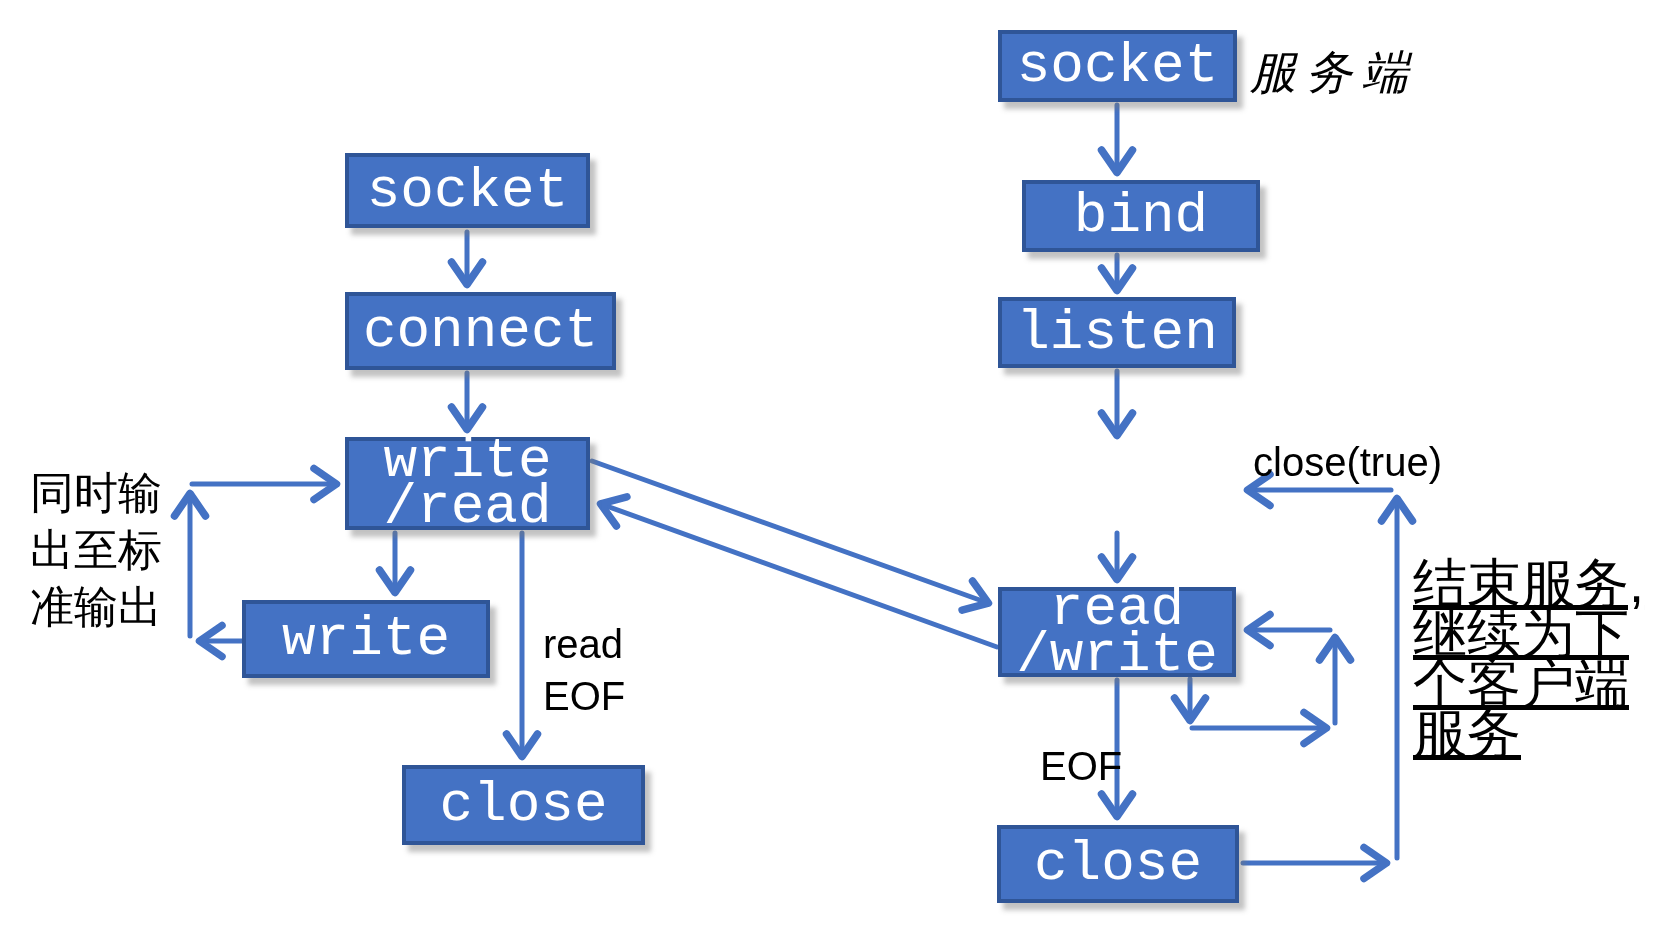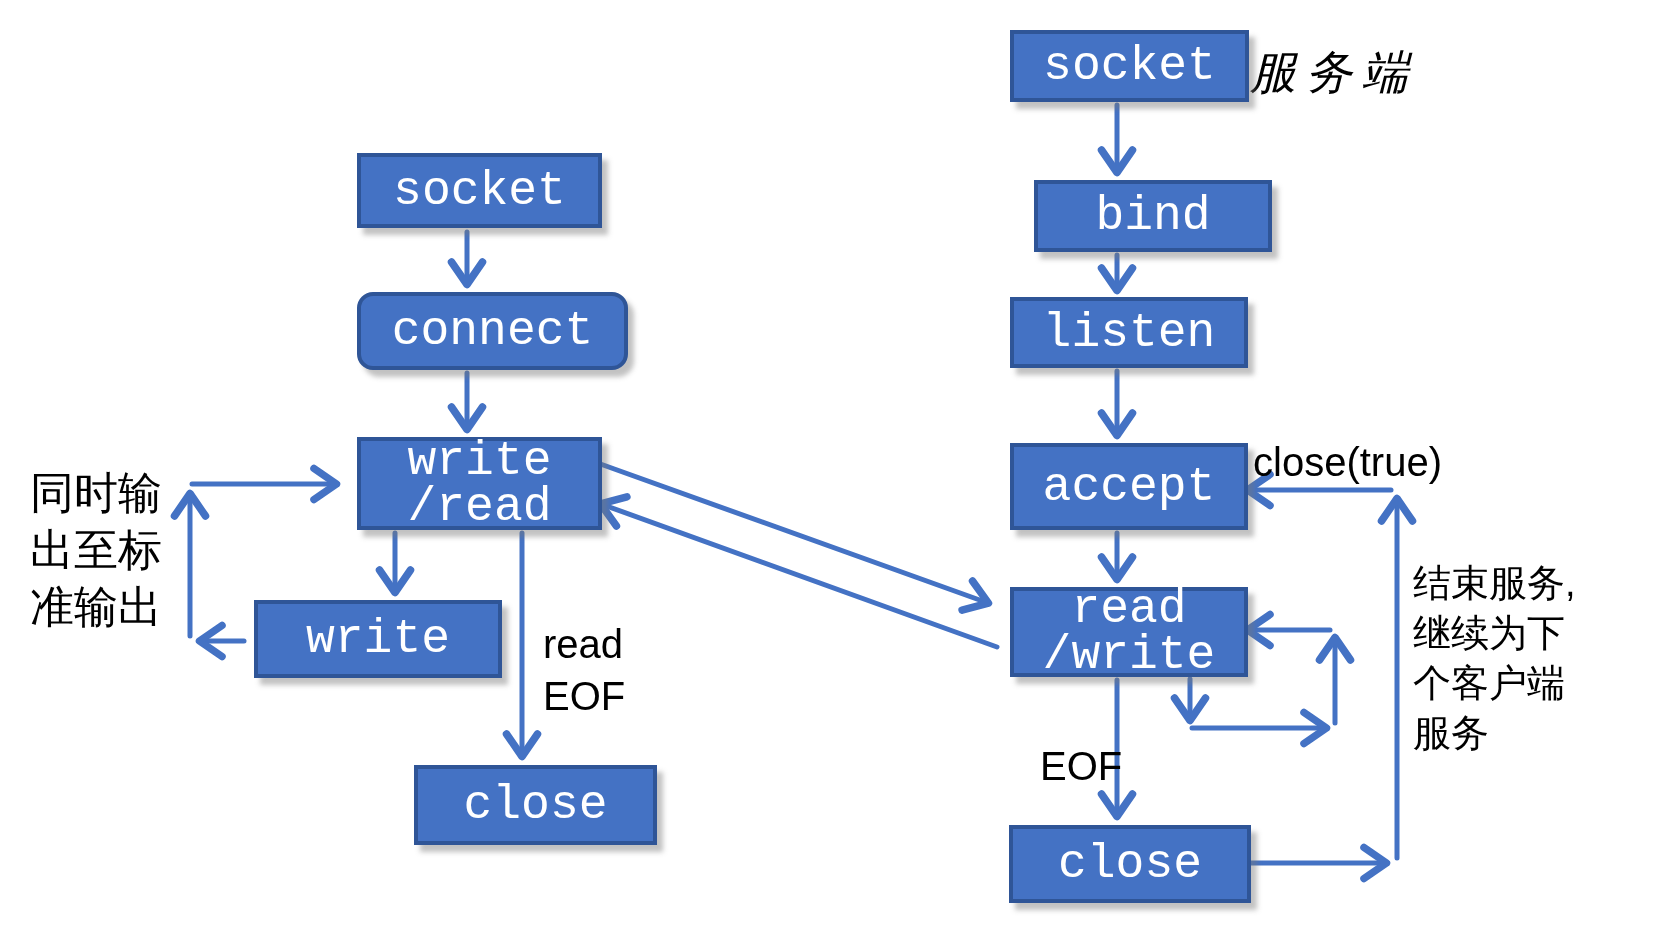--- a/index.html
+++ b/index.html
@@ -29,46 +29,46 @@
     stroke-linecap: round;
   }
   .node {
     position: absolute;
     background: var(--box-fill, #4472c4);
     border: 4px solid var(--box-border, #2f5597);
     box-sizing: border-box;
     box-shadow: 6px 7px 5px rgba(120,120,120,0.45);
     color: var(--text-light, #ffffff);
     font-family: "Liberation Mono", "DejaVu Sans Mono", monospace;
-    font-size: 48px;
+    font-size: 56px;
     line-height: 46px;
     display: flex;
     align-items: center;
     justify-content: center;
     text-align: center;
     white-space: pre-line;
-    margin-left: 12px;
   }
   .label {
     position: absolute;
     color: var(--text-dark, #000000);
     white-space: pre-line;
   }
   .side-label {
     font-size: 46px;
     line-height: 48px;
     font-style: italic;
   }
   .note {
     font-size: 44px;
     line-height: 57px;
   }
   .note-right {
-    font-size: 38px;
+    font-size: 54px;
     line-height: 50px;
+    text-decoration: underline;
   }
   .latin-note {
     font-size: 40px;
     line-height: 52px;
   }
 </style>
 </head>
 <body>
 
 <div id="stage">
@@ -104,30 +104,29 @@
     <path class="arrow" marker-end="url(#ah)" d="M1330,630 L1248,630"></path>
 
     <path class="arrow" marker-end="url(#ah)" d="M1243,863 L1386,863"></path>
     <path class="arrow" marker-end="url(#ah)" d="M1397,858 L1397,499"></path>
     <path class="arrow" marker-end="url(#ah)" d="M1391,490 L1248,490"></path>
   </svg>
 
   <div class="label side-label" style="left:1250px; top:48px; letter-spacing:10px;">服务端</div>
 
   <div class="node" style="left:345px; top:153px; width:245px; height:75px;">socket</div>
-  <div class="node" style="left:345px; top:292px; width:271px; height:78px;border-radius:16px;">connect</div>
+  <div class="node" style="left:345px; top:292px; width:271px; height:78px;">connect</div>
   <div class="node" style="left:345px; top:437px; width:245px; height:93px;">write
 /read</div>
   <div class="node" style="left:242px; top:600px; width:248px; height:78px;">write</div>
   <div class="node" style="left:402px; top:765px; width:243px; height:80px;">close</div>
 
   <div class="node" style="left:998px; top:30px; width:239px; height:72px;">socket</div>
   <div class="node" style="left:1022px; top:180px; width:238px; height:72px;">bind</div>
   <div class="node" style="left:998px; top:297px; width:238px; height:71px;font-family:Liberation Mono, monospace;">listen</div>
-  <div class="node" style="left:998px; top:443px; width:238px; height:87px;">accept</div>
   <div class="node" style="left:998px; top:587px; width:238px; height:90px;">read
 /write</div>
   <div class="node" style="left:997px; top:825px; width:242px; height:78px;">close</div>
 
   <div class="label note" style="left:30px; top:465px;font-family:Liberation Serif, serif;">同时输
 出至标
 准输出</div>
   <div class="label latin-note" style="left:543px; top:618px;">read
 EOF</div>
   <div class="label latin-note" style="left:1040px; top:740px;">EOF</div>

